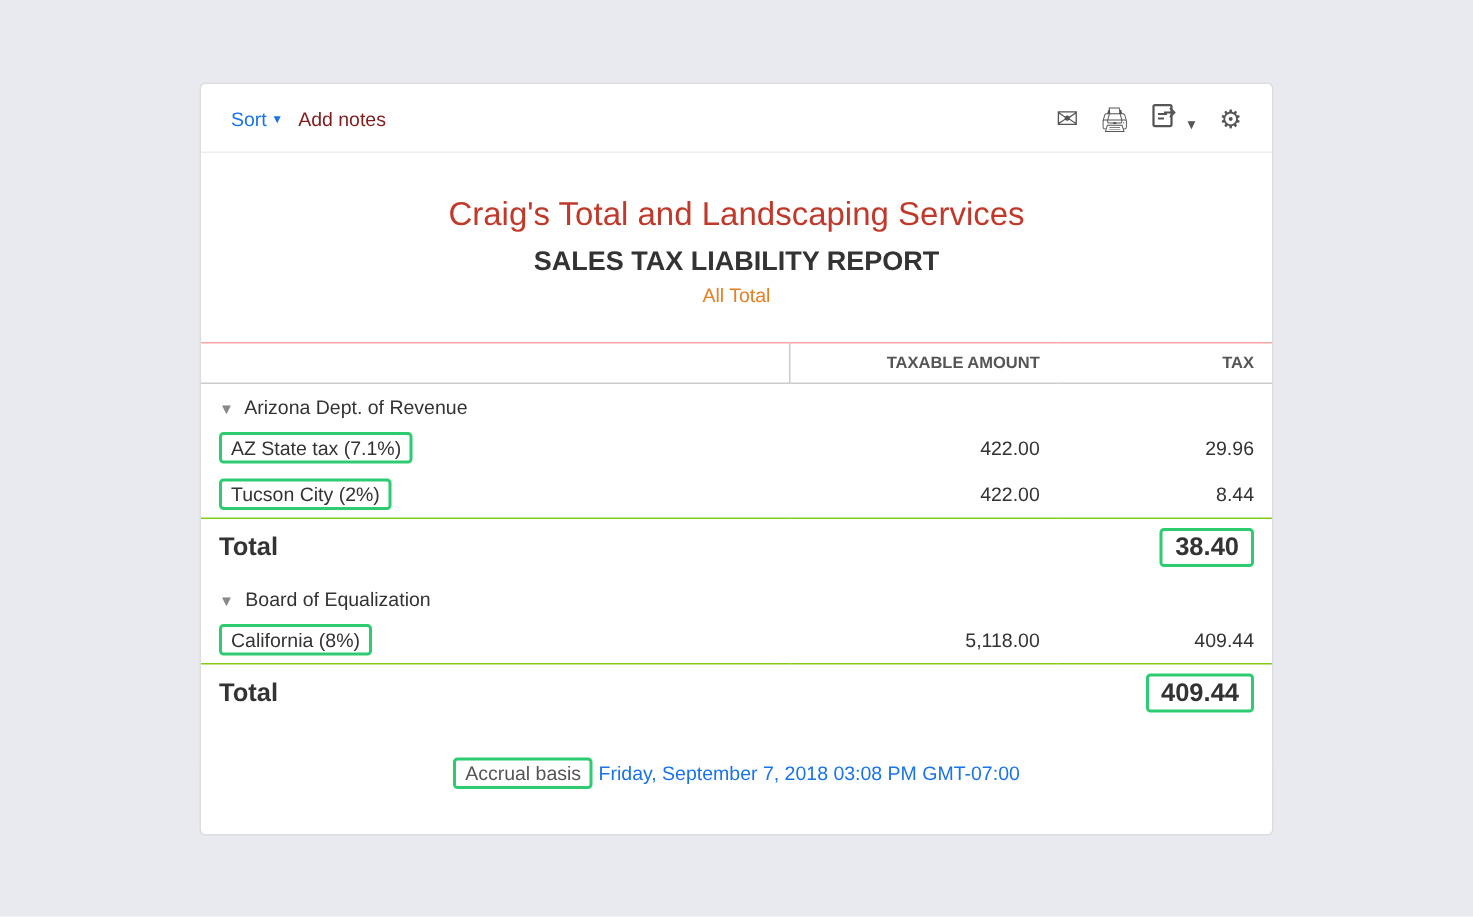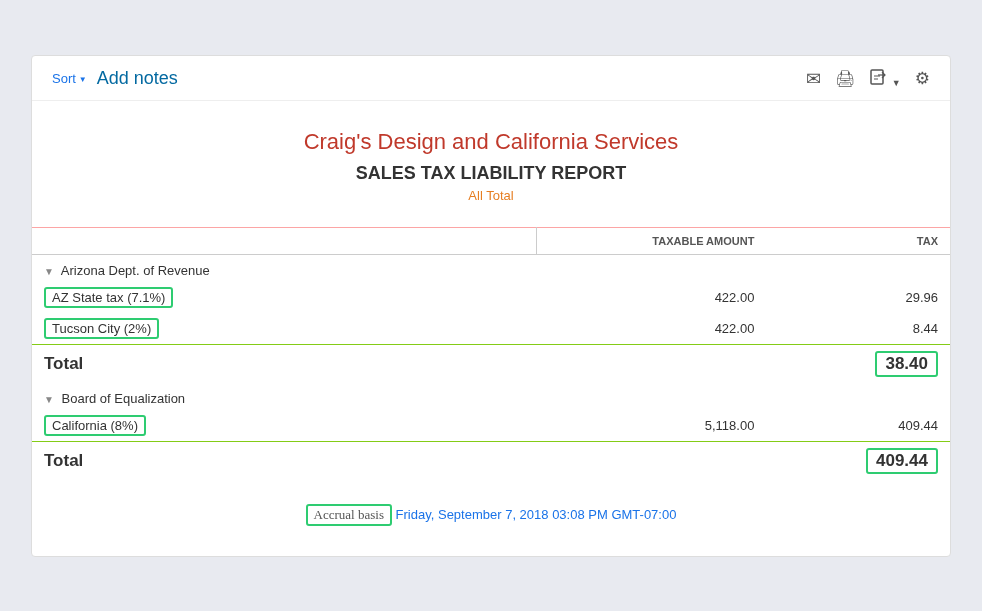--- a/index.html
+++ b/index.html
@@ -11,21 +11,21 @@
       display: flex;
       justify-content: center;
       align-items: center;
       min-height: 611px;
       width: 982px;
     }
     .card {
       background: #fff;
       border: 1px solid #ddd;
       border-radius: 4px;
-      width: 920px;
+      width: 716px;
       padding: 0 0 30px 0;
       position: relative;
     }
     .toolbar {
       display: flex;
       align-items: center;
       justify-content: space-between;
       padding: 12px 20px 10px 20px;
       border-bottom: 1px solid #eee;
     }
@@ -40,22 +40,22 @@
       cursor: pointer;
       display: flex;
       align-items: center;
       gap: 3px;
     }
     .toolbar-sort .arrow {
       font-size: 9px;
       color: #1a73e8;
     }
     .toolbar-add-notes {
-      color: #0369a1;
-      font-size: 18px;
+      color: #7f1d1d;
+      font-size: 13px;
       cursor: pointer;
     }
     .toolbar-right {
       display: flex;
       align-items: center;
       gap: 14px;
     }
     .toolbar-icon {
       color: #555;
       font-size: 18px;
@@ -155,21 +155,20 @@
       font-size: 13px;
       color: #555;
     }
     .accrual-badge {
       display: inline-block;
       border: 2px solid #2ecc71;
       border-radius: 3px;
       padding: 1px 6px;
       color: #555;
       margin-right: 0;
-      font-family: Liberation Serif, serif;
     }
     .footer-date {
       color: #1a73e8;
     }
     
     .icon-envelope::before { content: '✉'; }
     .icon-print::before { content: '🖨'; font-size: 16px; }
     .icon-gear::before { content: '⚙'; font-size: 17px; }
     .icon-chevron::before { content: '▼'; font-size: 8px; }
   </style>
@@ -196,21 +195,21 @@
           <path d="M13 10l3-3-3-3" stroke="#555" stroke-width="1.2"></path>
           <line x1="16" y1="7" x2="9" y2="7" stroke="#555" stroke-width="1.2"></line>
         </svg>
         <span style="font-size:9px; color:#555;">▼</span>
       </span>
       <span class="toolbar-icon icon-gear"></span>
     </div>
   </div>
 
   <div class="report-header">
-    <div class="company-name">Craig's Design and California Services</div>
+    <div class="company-name">Craig's Total and Landscaping Services</div>
     <div class="report-title">SALES TAX LIABILITY REPORT</div>
     <div class="report-dates">All Total</div>
   </div>
 
   <table class="report-table">
     <thead>
       <tr>
         <th class="col-name"></th>
         <th class="col-taxable">TAXABLE AMOUNT</th>
         <th class="col-tax">TAX</th>

